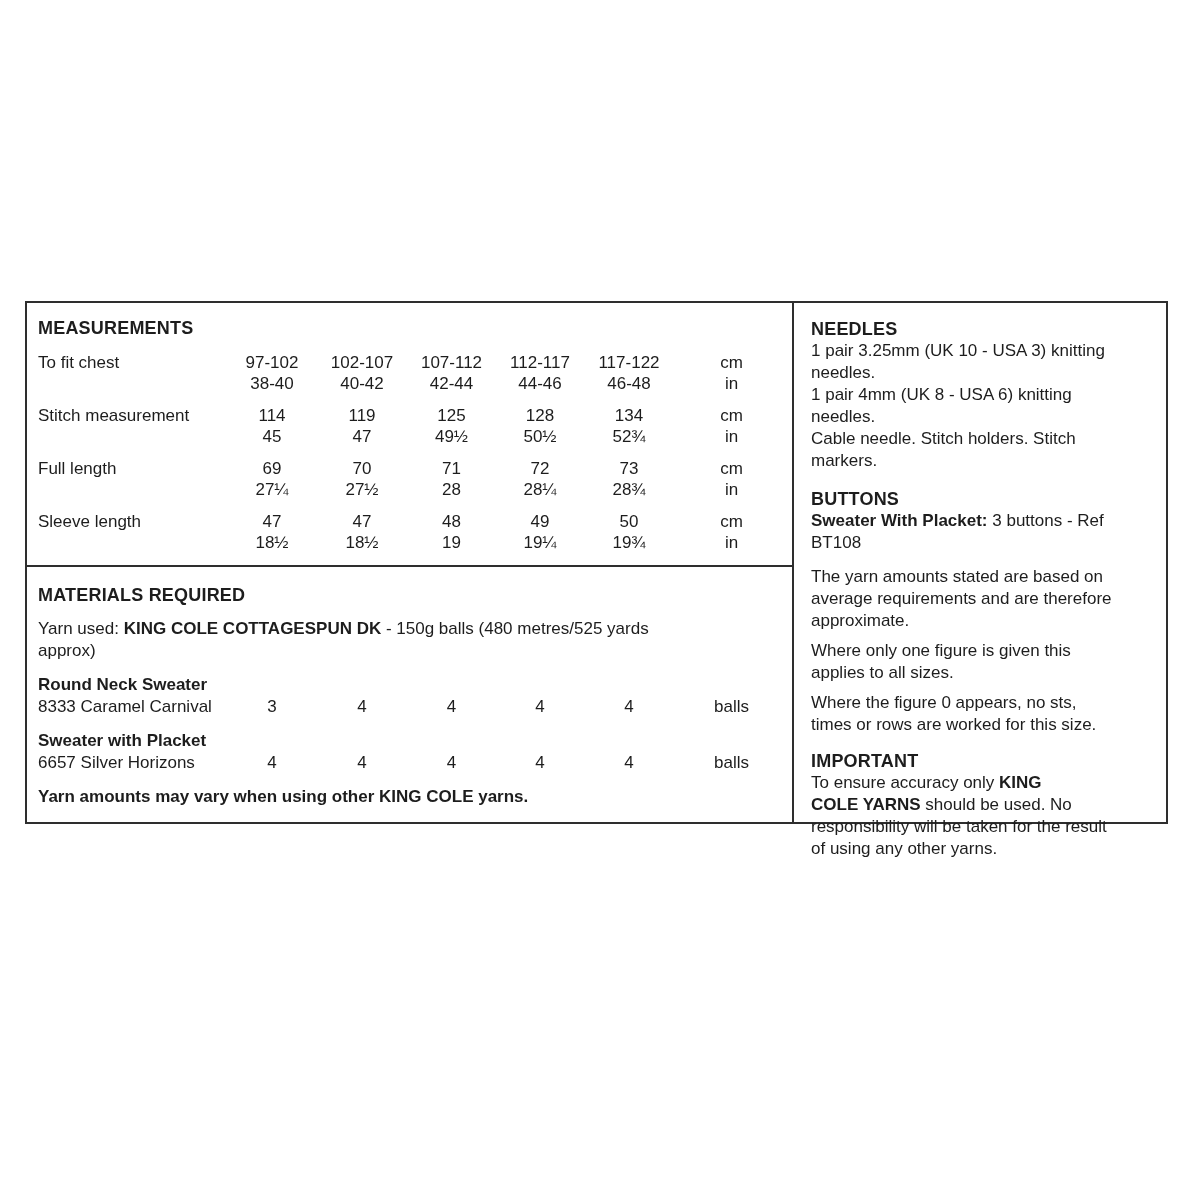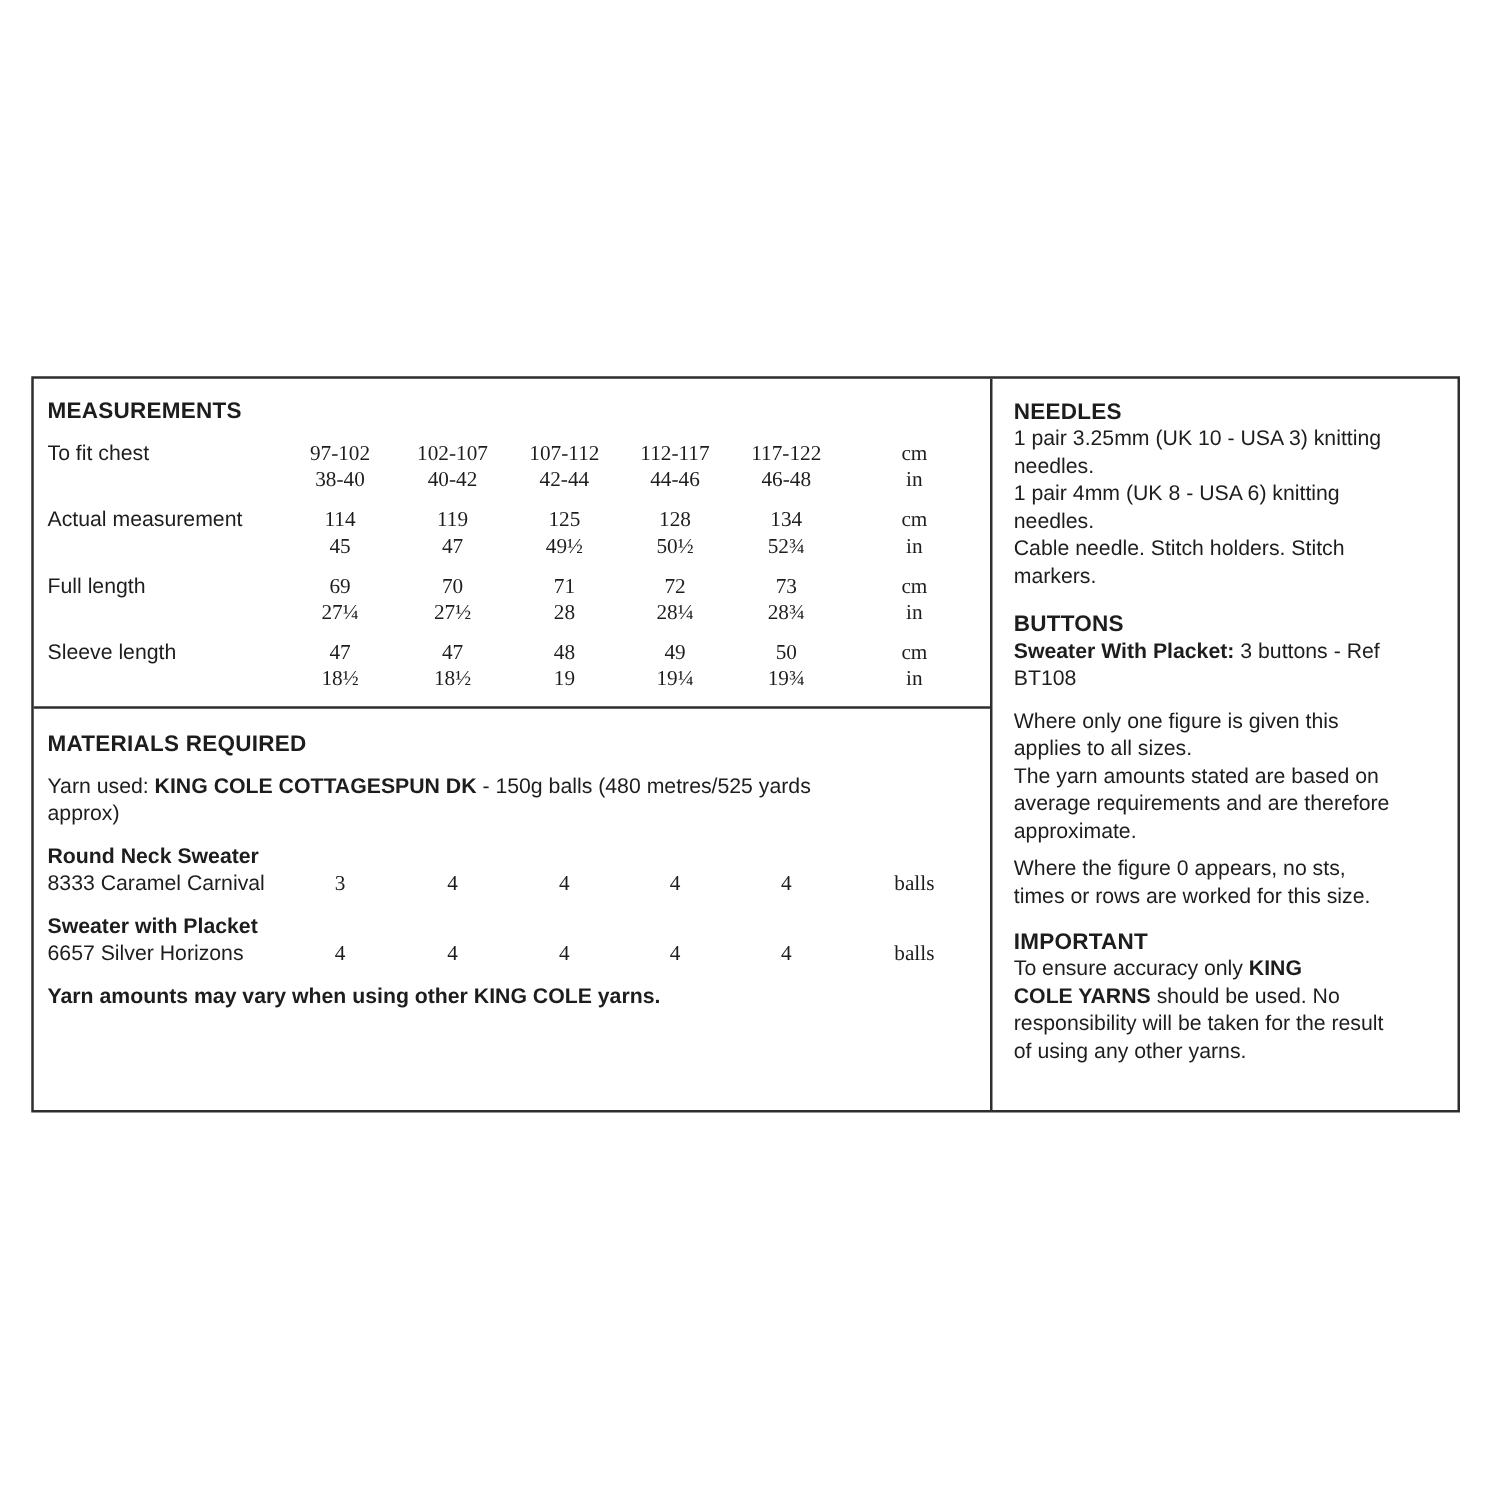--- a/index.html
+++ b/index.html
@@ -5,21 +5,21 @@
   * { margin:0; padding:0; box-sizing:border-box; }
   html,body { background:#ffffff; }
   body {
     width:1200px; height:1200px; position:relative;
     font-family:"Liberation Sans", sans-serif;
     color:#1d1d1d; font-size:17px;
     -webkit-font-smoothing:antialiased;
   }
   .sheet {
     position:absolute; left:25px; top:301px;
-    width:1143px; height:589px;
+    width:1143px; height:523px;
     border:2px solid #2e2e2e;
     display:flex; background:#ffffff;
   }
   .left-pane { width:765px; display:flex; flex-direction:column; }
   .vdivider { width:2px; background:#2e2e2e; }
   .right-pane { flex:1; padding:15px 14px 0 17px; line-height:22px; }
   .left-top { height:262px; padding:14px 14px 0 11px; }
   .hdivider { height:2px; background:#2e2e2e; }
   .left-bottom { flex:1; padding:17px 14px 0 11px; line-height:22px;border-radius:20px; }
   h2 { font-size:18px; font-weight:bold; line-height:22px; letter-spacing:0.2px; }
@@ -30,21 +30,21 @@
   b { font-weight:bold;margin-top:20px; }
   .bold { font-weight:bold; }
   
   .mrow {
     display:grid;
     grid-template-columns:189px 90px 90px 89px 88px 90px 115px;
     line-height:21px;
   }
   .left-top .mrow { margin-bottom:11px; }
   .left-bottom .mrow { line-height:22px; }
-  .mval, .munit { text-align:center;font-family:Liberation Serif, serif; }
+  .mval, .munit { text-align:center; }
   .mat-group { margin-bottom:12px; }
   .yarn-used { margin-bottom:12px; }
   .yarn-note { margin-top:2px; font-weight:bold; }
   .mt8 { margin-top:8px; }
   .mt12 { margin-top:12px; }
   .mt14 { margin-top:14px; }
   .mt16 { margin-top:16px; }
 </style>
 </head>
 <body>
@@ -69,21 +69,21 @@
           <div></div>
           <div class="mval">38-40</div>
           <div class="mval">40-42</div>
           <div class="mval">42-44</div>
           <div class="mval">44-46</div>
           <div class="mval">46-48</div>
           <div class="munit">in</div>
         </div>
 
         <div class="mrow">
-          <div>Actual measurement</div>
+          <div>Stitch measurement</div>
           <div class="mval">114</div>
           <div class="mval">119</div>
           <div class="mval">125</div>
           <div class="mval">128</div>
           <div class="mval">134</div>
           <div class="munit">cm</div>
           <div></div>
           <div class="mval">45</div>
           <div class="mval">47</div>
           <div class="mval">49½</div>
@@ -181,25 +181,25 @@
 markers.</p>
     </section>
 
     <section class="mt16">
       <h2>BUTTONS</h2>
       <p class="prewrap"><b>Sweater With Placket:</b><span> 3 buttons - Ref
 BT108</span></p>
     </section>
 
     <section class="mt12">
-      <p class="prewrap mt8">Where only one figure is given this
-applies to all sizes.</p>
       <p class="prewrap">The yarn amounts stated are based on
 average requirements and are therefore
 approximate.</p>
+      <p class="prewrap mt8">Where only one figure is given this
+applies to all sizes.</p>
       <p class="prewrap mt8">Where the figure 0 appears, no sts,
 times or rows are worked for this size.</p>
     </section>
 
     <section class="mt14">
       <h2>IMPORTANT</h2>
       <p class="prewrap"><span>To ensure accuracy only </span><b>KING
 COLE YARNS</b><span> should be used. No
 responsibility will be taken for the result
 of using any other yarns.</span></p>

